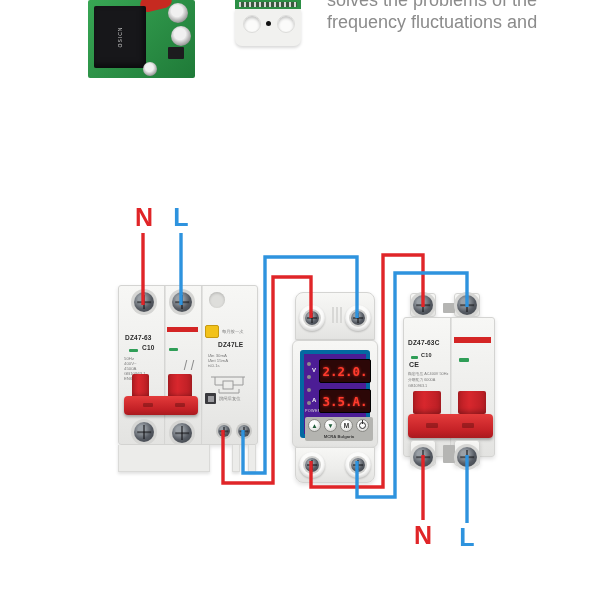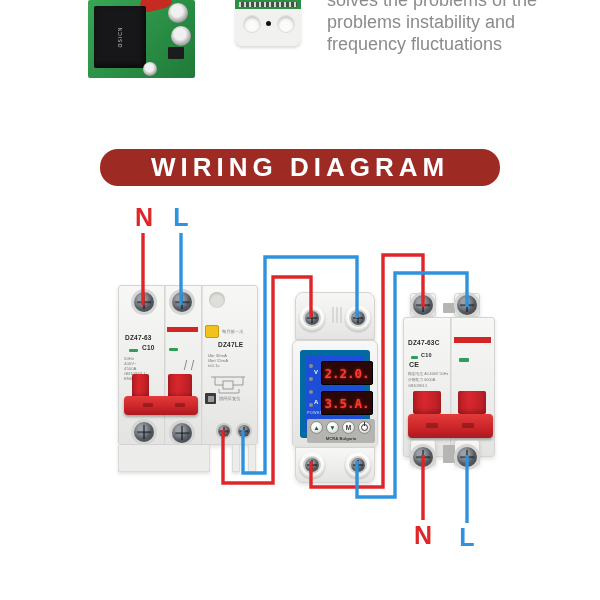--- a/index.html
+++ b/index.html
@@ -56,21 +56,21 @@
   .tiebar { position:absolute; background:linear-gradient(180deg,#e43b3b,#c42126 70%,#a91a1f);
      border-radius:4px; box-shadow:0 2px 3px rgba(0,0,0,.3); }
   .slot { position:absolute; background:rgba(40,0,0,.3); border-radius:1px; }
   .tinytext { position:absolute; color:#7d7d7d; font-size:4.3px; line-height:5px; }
   .model { position:absolute; color:#2b2b2b; font-weight:bold; font-size:6.5px; letter-spacing:.2px; }
   .din { position:absolute; background:#ececea; border:1px solid #dadad8; border-top:none;
      box-shadow:0 2px 3px rgba(0,0,0,.12); }
   .clip { position:absolute; background:#b5b5b3; border-radius:1px; }
 
   
-  .panel { position:absolute; background:#1d4ed8; border:6px solid #0369a1; border-radius:3px;text-decoration:underline; }
+  .panel { position:absolute; background:#4c1d95; border:4px solid #0369a1; border-radius:3px;text-decoration:underline; }
   .pdot { position:absolute; width:4px; height:4px; border-radius:50%; background:#8d8d8d; }
   .punit { position:absolute; color:#f2f2f2; font-size:6px; font-weight:bold; }
   .displ { position:absolute; width:52px; height:24px; background:#2c0707; border:1px solid #000;
      border-radius:2px; display:flex; align-items:center; justify-content:center; }
   .displ span { font-family:"DejaVu Sans Mono", monospace; font-weight:bold; font-size:12.5px;
      color:var(--digit-red,#ff3b2d); text-shadow:0 0 3px rgba(255,55,40,.8); letter-spacing:0; }
   .btnstrip { position:absolute; background:#b4b4b0; border-radius:2px; }
   .pbtn { position:absolute; width:13px; height:13px; border-radius:50%;
      background:radial-gradient(circle at 40% 35%, #fdfdfd 30%, #cfcfcb 90%); border:1px solid #8a8a86;
      display:flex; align-items:center; justify-content:center; font-size:6.5px; font-weight:bold; color:#1e5c38; }
@@ -112,27 +112,23 @@
     </div>
     <div class="bracket-body">
       <div class="hole" style="left:8px; top:6px;"></div>
       <div class="hole" style="left:42px; top:6px;"></div>
       <div class="bdot" style="top:12px;"></div>
     </div>
   </div>
 
   <div class="caption">
     <div>solves the problems of the</div>
-    <div>problems instability and</div>
-    <div>frequency fluctuations</div>
-  </div>
-
-  <div class="banner">
-    <span>WIRING DIAGRAM</span>
-  </div>
+    <div>frequency fluctuations and</div>
+  </div>
+
 
   <div class="dev body" style="left:118px; top:285px; width:140px; height:160px;">
     <div class="seam" style="left:45px;"></div>
     <div class="seam" style="left:82px;"></div>
     <div class="screw s20" style="left:15px; top:6px;"></div>
     <div class="screw s20" style="left:53px; top:6px;"></div>
     <div style="position:absolute; left:90px; top:6px; width:16px; height:16px; border-radius:50%; background:#dededb; box-shadow:inset 0 1px 3px rgba(0,0,0,.2);"></div>
     <div class="stripe" style="left:48px; top:41px; width:31px; height:5px;"></div>
     <div class="model" style="left:6px; top:48px;">DZ47-63</div>
     <div class="dash" style="left:10px; top:63px; width:9px; height:3px;"></div>

